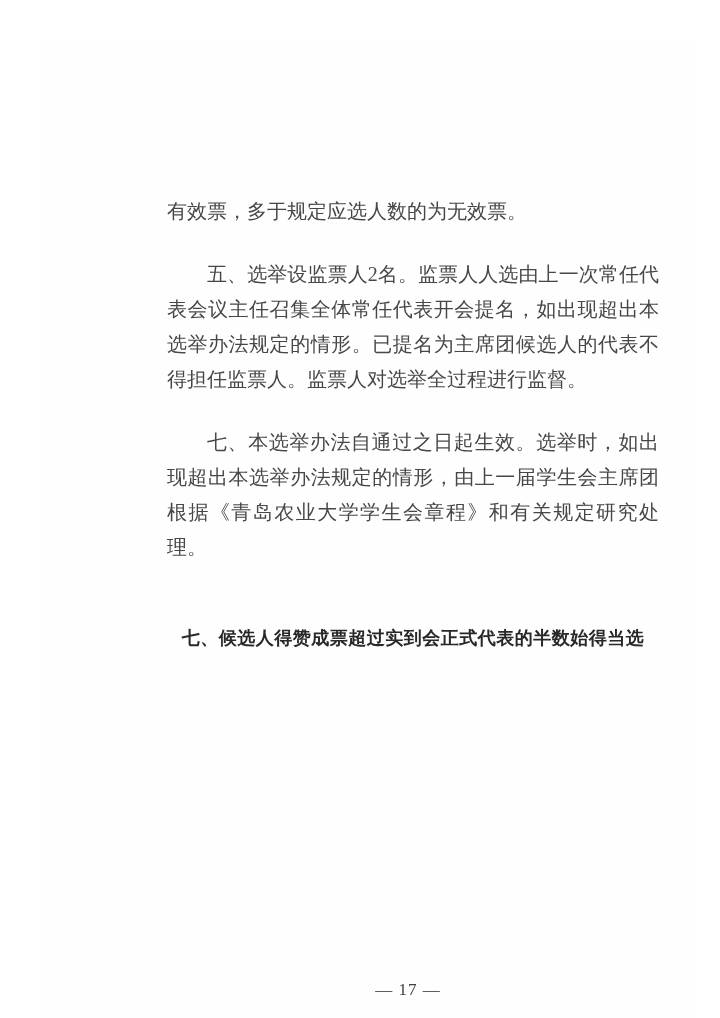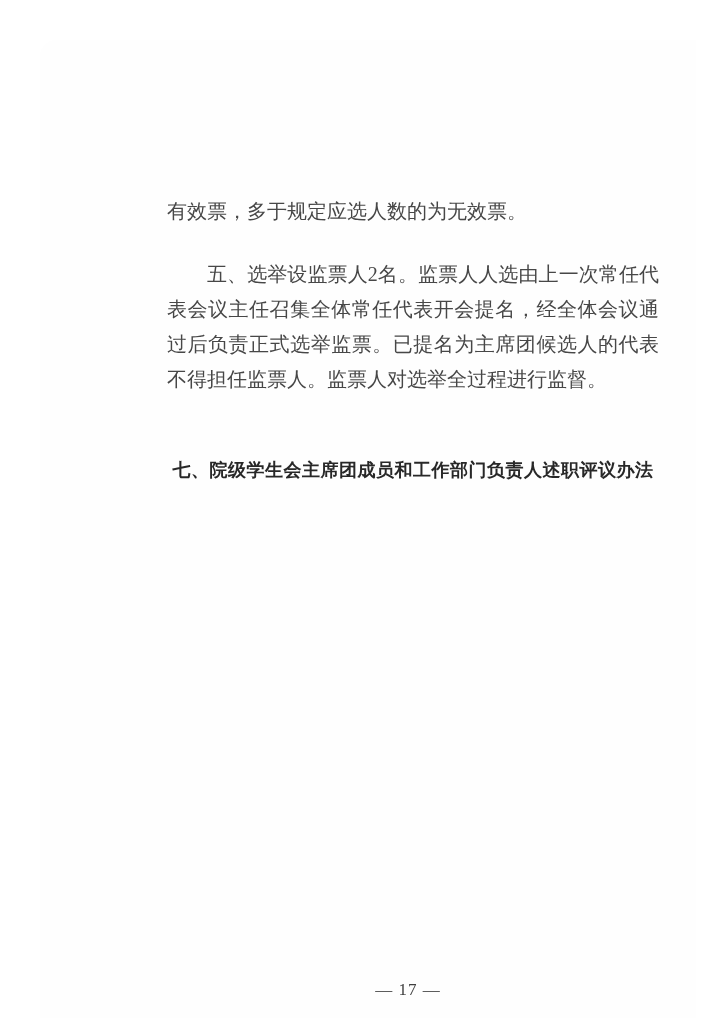--- a/index.html
+++ b/index.html
@@ -68,23 +68,24 @@
 </head>
 <body>
 
 <div class="page">
 
   <div class="doc-body">
 
     <p class="para">有效票，多于规定应选人数的为无效票。</p>
 
 
-    <p class="para indent">五、选举设监票人2名。监票人人选由上一次常任代表会议主任召集全体常任代表开会提名，经全体会议通过后负责正式选举监票。已提名为主席团候选人的代表不得担任监票人。监票人对选举全过程进行监督。</p>
+    <p class="para indent">五、选举设监票人2名。监票人人选由上一次常任代表会议主任召集全体常任代表开会提名，如出现超出本选举办法规定的情形。已提名为主席团候选人的代表不得担任监票人。监票人对选举全过程进行监督。</p>
 
 
+    <p class="para indent">七、本选举办法自通过之日起生效。选举时，如出现超出本选举办法规定的情形，由上一届学生会主席团根据《青岛农业大学学生会章程》和有关规定研究处理。</p>
 
-    <h2 class="section-heading">七、院级学生会主席团成员和工作部门负责人述职评议办法</h2>
+    <h2 class="section-heading">七、候选人得赞成票超过实到会正式代表的半数始得当选</h2>
 
   </div>
 
   <div class="page-number">— 17 —</div>
 
 </div>
 
 </body></html>

